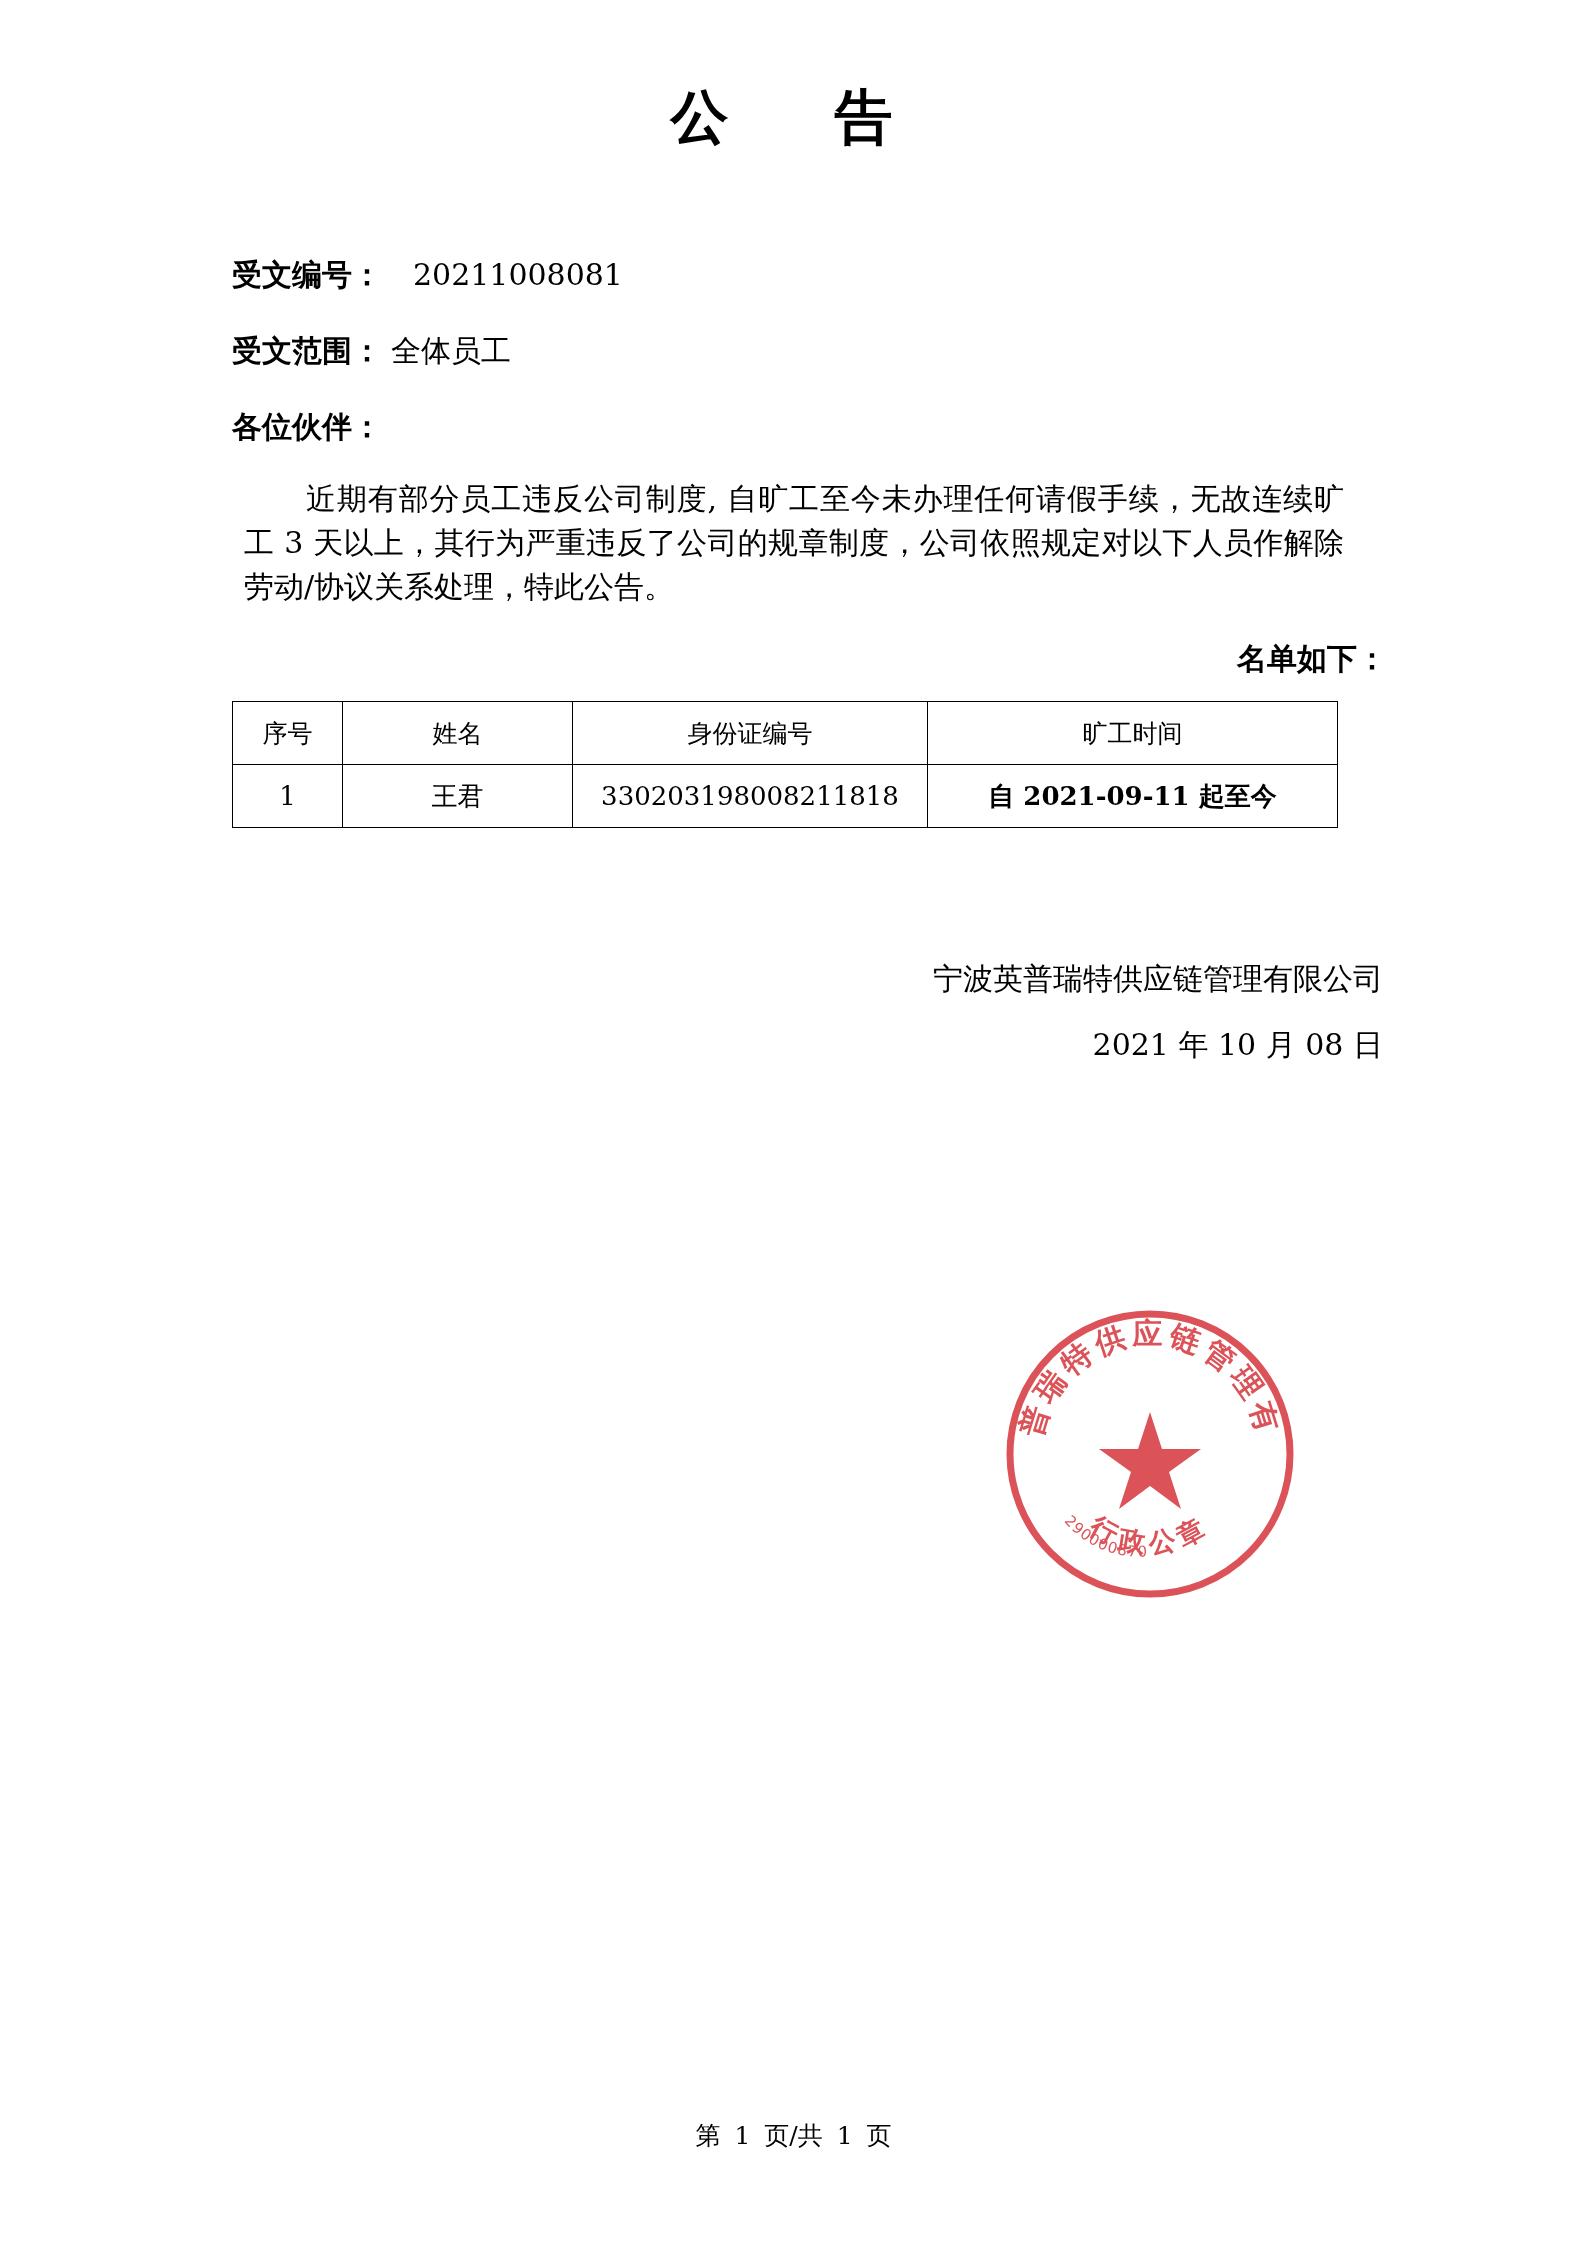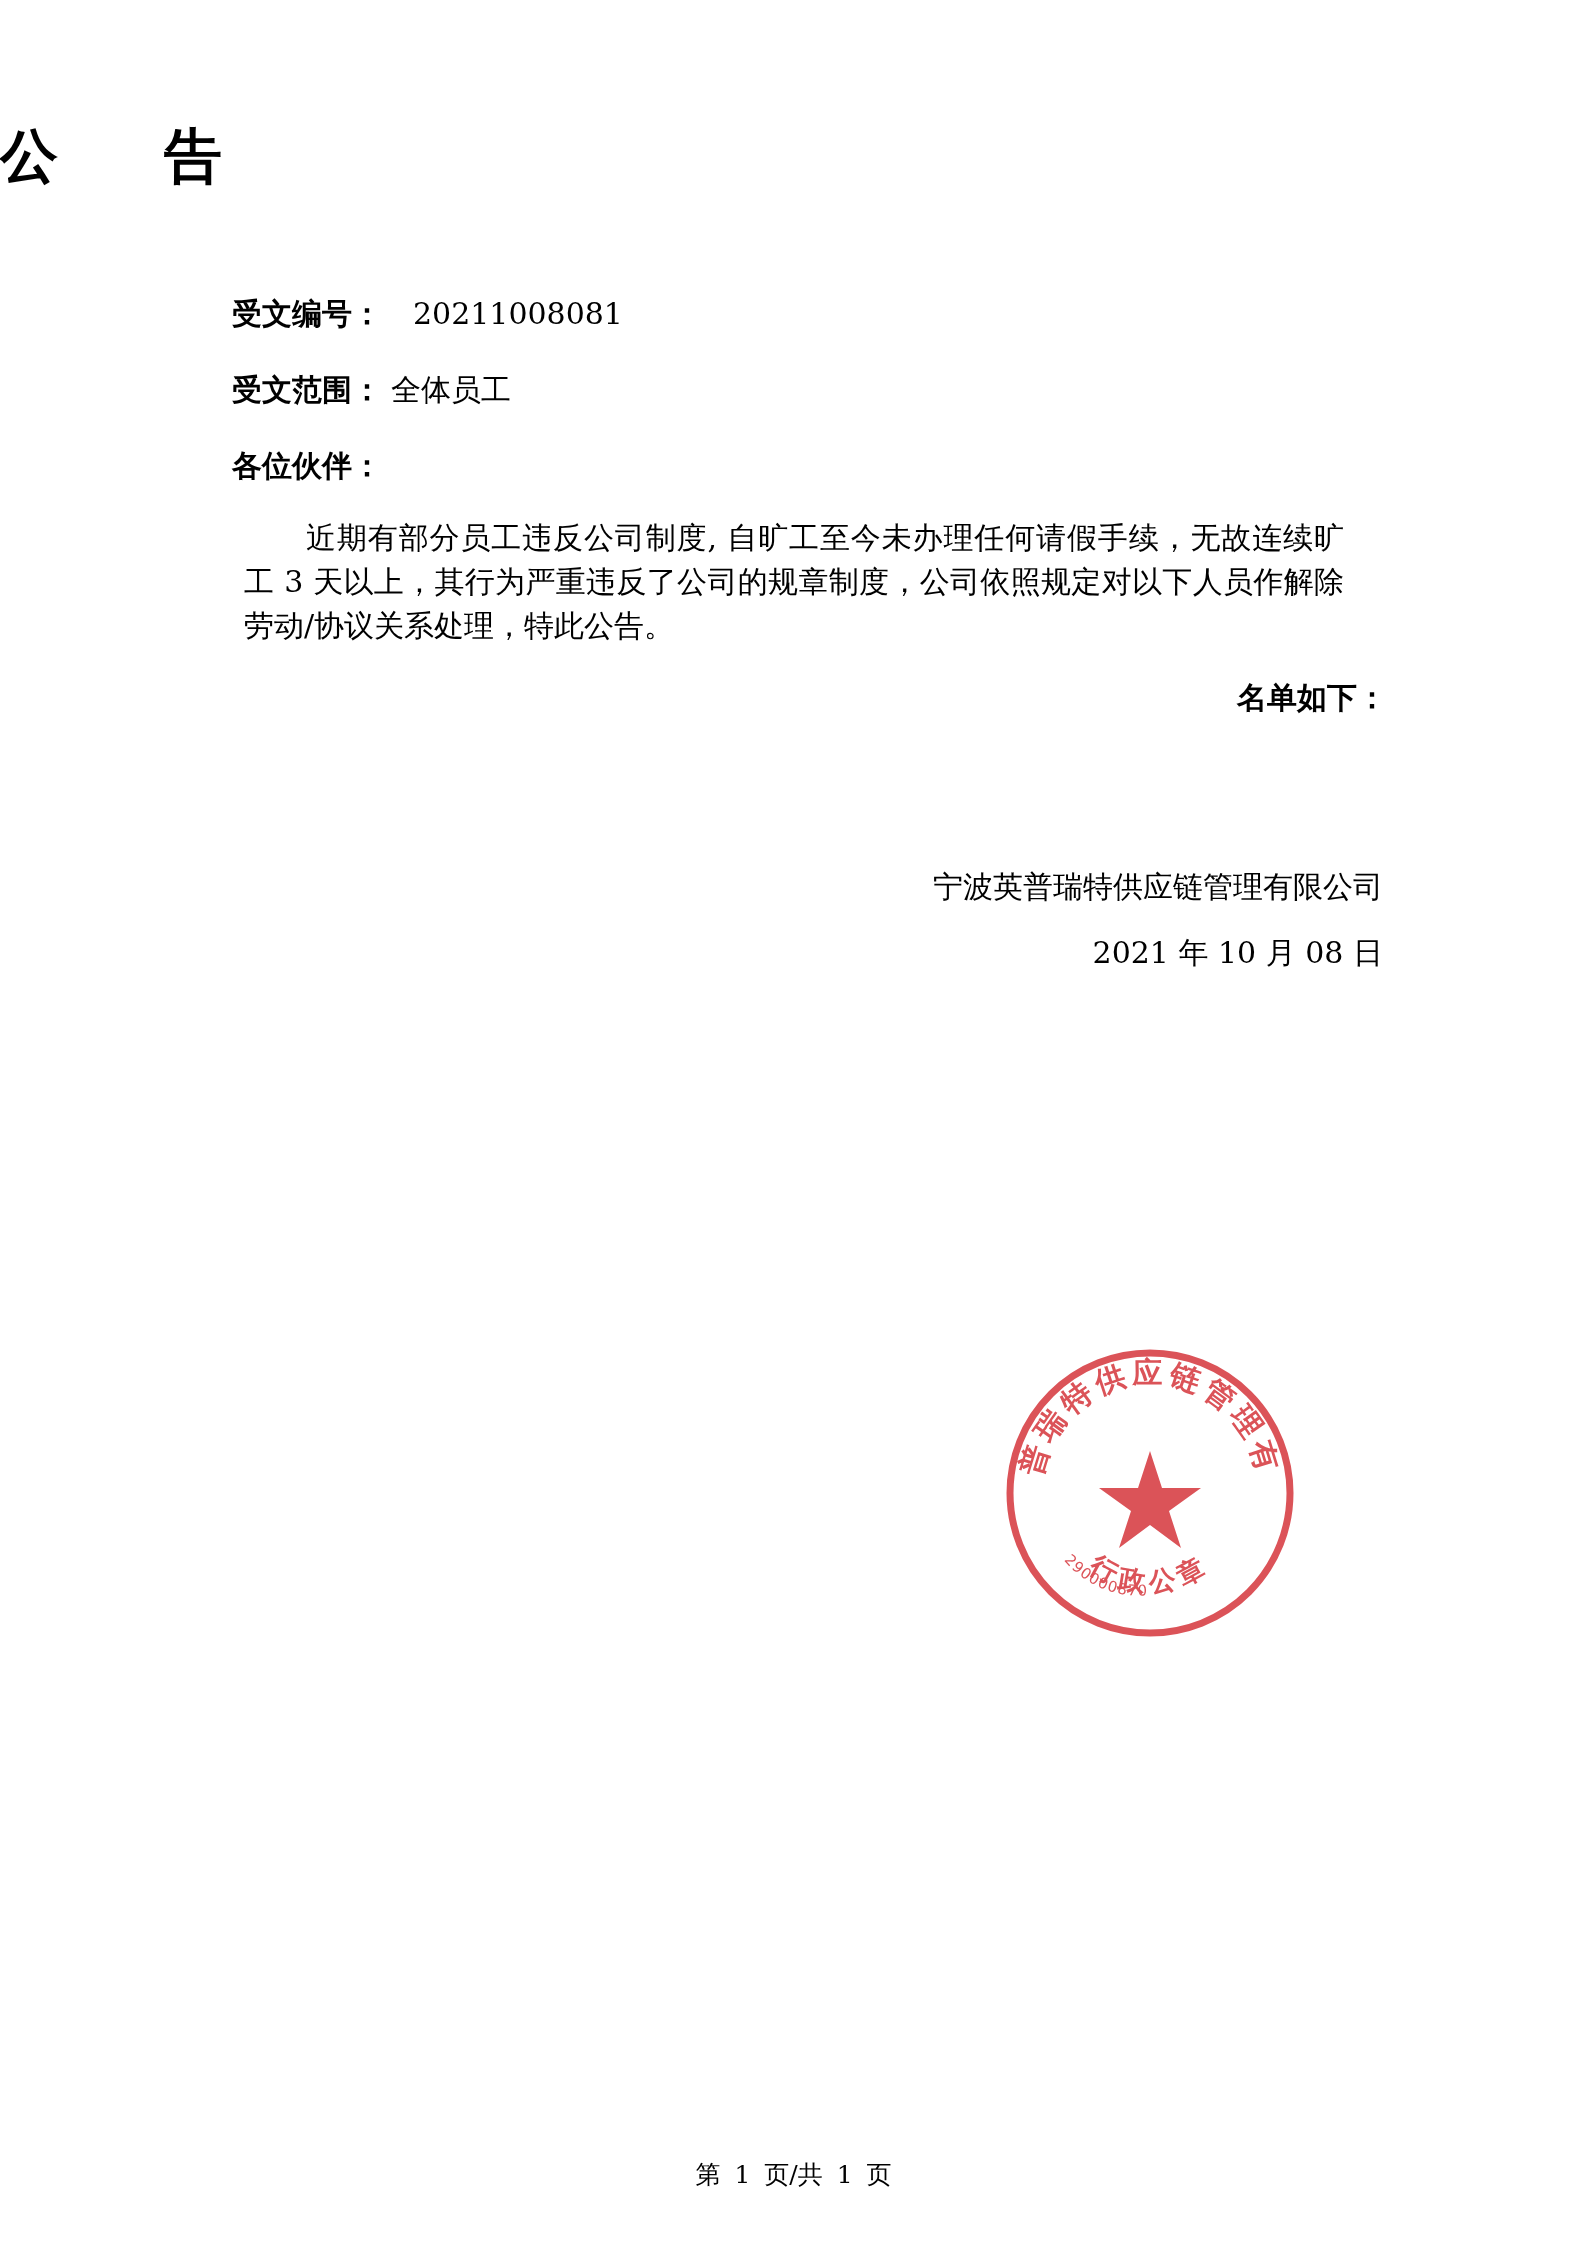--- a/index.html
+++ b/index.html
@@ -15,24 +15,25 @@
     position: relative;
     overflow: hidden;
   }
   .page {
     position: relative;
     width: 1587px;
     height: 2245px;
     box-sizing: border-box;
   }
   .doc-title {
+    text-align: center;
     font-size: 58px;
     font-weight: bold;
     letter-spacing: 24px;
-    margin-top: 118px;
+    margin-top: 79px;
     font-family: "DejaVu Serif", "Liberation Serif", serif;
   }
   .body-area {
     margin-left: 232px;
     margin-right: 200px;
     margin-top: 80px;
   }
   .meta-line {
     font-size: 30px;
     line-height: 76px;
@@ -142,20 +143,44 @@
 
     <div class="meta-line">
       <span class="meta-label">各位伙伴：</span><span class="meta-value"></span>
     </div>
 
 
     <p class="para">近期有部分员工违反公司制度, 自旷工至今未办理任何请假手续，无故连续旷工 3 天以上，其行为严重违反了公司的规章制度，公司依照规定对以下人员作解除劳动/协议关系处理，特此公告。</p>
 
     <div class="list-intro">名单如下：</div>
 
+    <table class="namelist">
+      <colgroup>
+        <col class="c0">
+          <col class="c1">
+          <col class="c2">
+          <col class="c3">
+      </colgroup>
+      <thead>
+        <tr>
+          <th>序号</th>
+          <th>姓名</th>
+          <th>身份证编号</th>
+          <th>旷工时间</th>
+        </tr>
+      </thead>
+      <tbody>
+        <tr class="data">
+          <td>1</td>
+          <td>王君</td>
+          <td>330203198008211818</td>
+          <td class="bold">自 2021-09-11 起至今</td>
+        </tr>
+      </tbody>
+    </table>
 
     <div class="sign-block">
       <div class="sign-line">宁波英普瑞特供应链管理有限公司</div>
       <div class="sign-line">2021 年 10 月 08 日</div>
     </div>
 
   </div>
 
   <svg class="stamp" viewBox="0 0 300 300">
     <defs>

